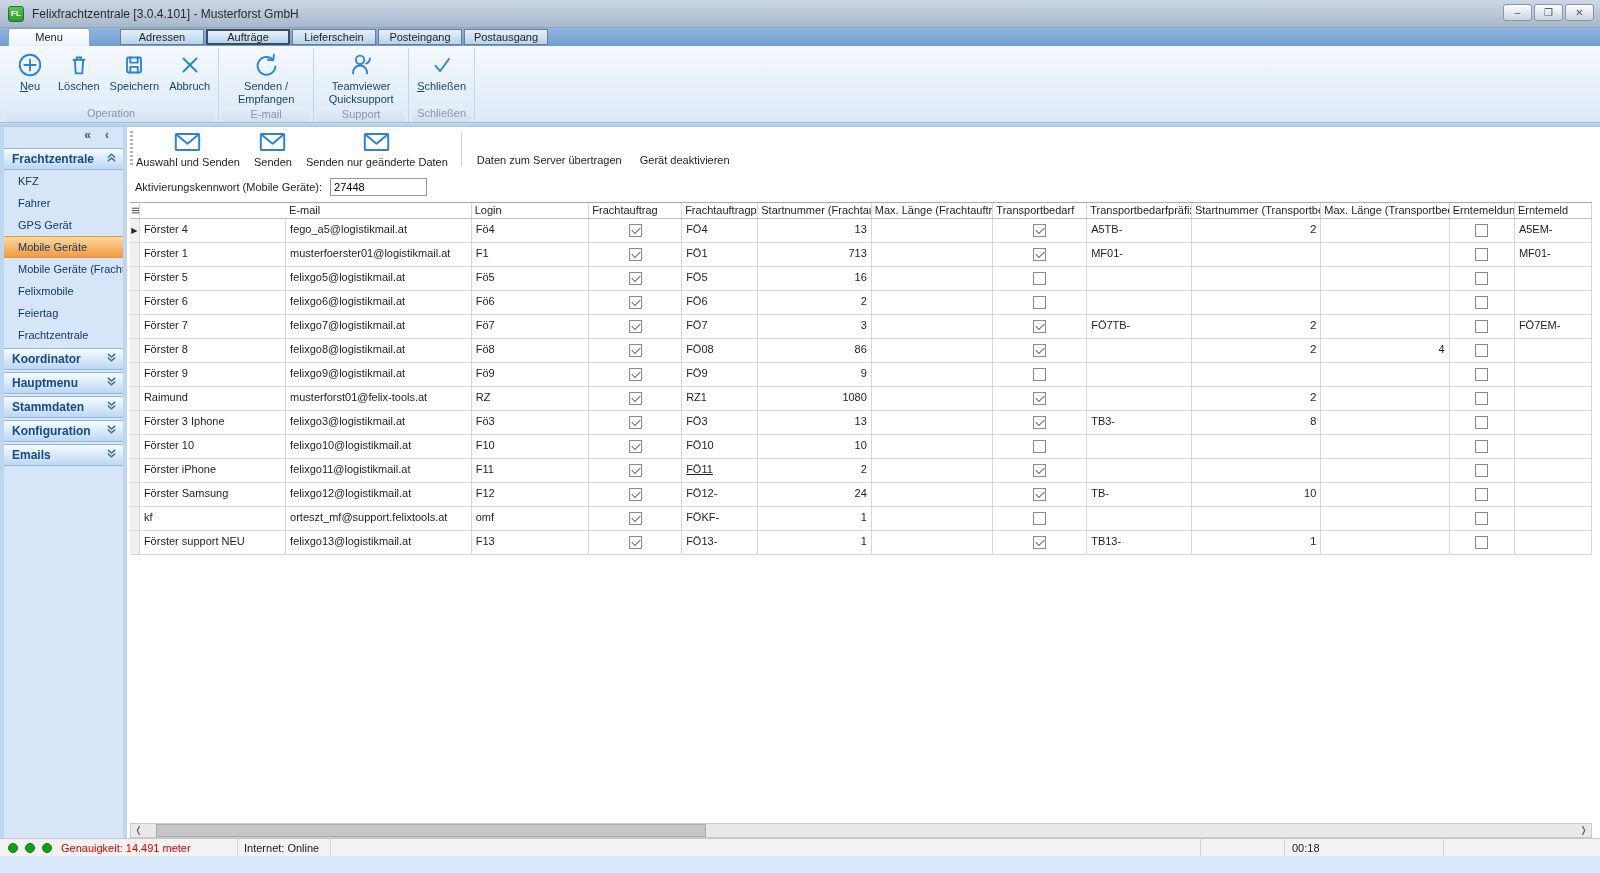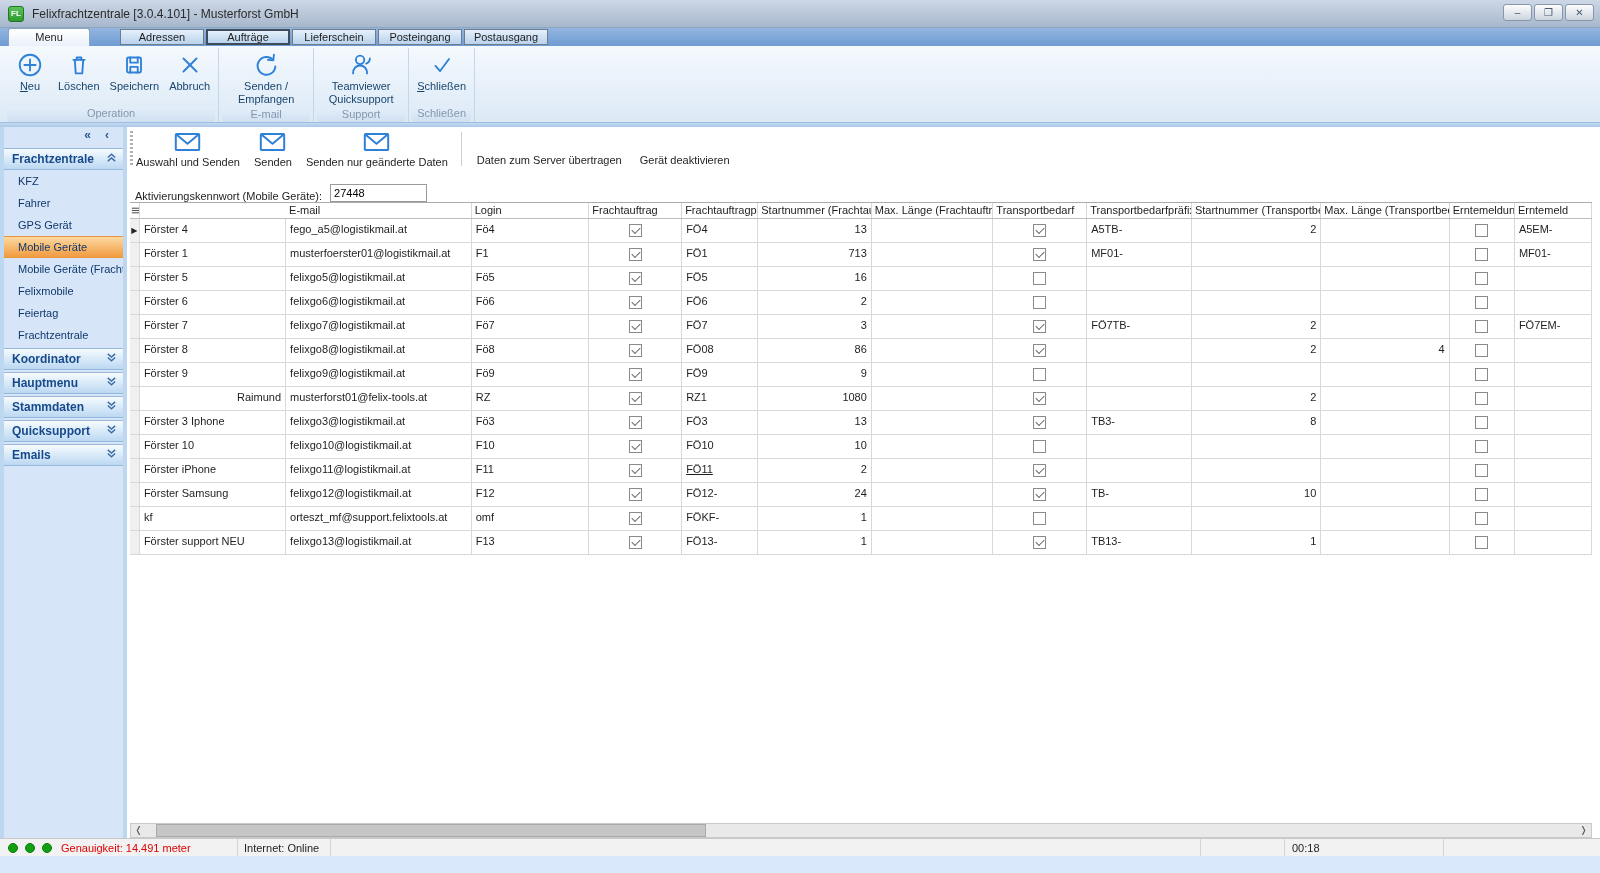--- a/index.html
+++ b/index.html
@@ -60,21 +60,21 @@
   
   .content { flex:1; background:#ffffff; display:flex; flex-direction:column; }
   .toolbar { height:45px; display:flex; align-items:flex-end; padding:2px 0 3px 2px; position:relative; }
   .toolbar-handle { position:absolute; left:3px; top:4px; bottom:6px; width:3px;
         background:repeating-linear-gradient(#b0b0b0 0 2px, transparent 2px 4px); }
   .mail-btn { display:flex; flex-direction:column; align-items:center; padding:1px 7px; }
   .mail-btn svg { width:27px; height:20px; stroke:#2f81d8; fill:#fff; stroke-width:2.2; stroke-linejoin:round; }
   .mail-btn .lbl { font-size:11px; margin-top:2px; }
   .toolbar-sep { width:1px; background:#cfcfcf; align-self:stretch; margin:3px 6px; }
   .text-btn { font-size:11px; padding:0 9px 3px 9px; }
-  .activation-row { height:30px; display:flex; align-items:flex-end; padding-left:8px; }
+  .activation-row { height:30px; display:flex; align-items:center; padding-left:8px; }
   .activation-row label { font-size:11px; margin-right:8px; }
   .activation-row input { width:97px; height:18px; border:1px solid #9a9a9a; font-family:inherit; font-size:11px; padding:0 3px; }
 
   
   .grid { margin-left:3px; width:1462px; overflow:hidden; border-top:1px solid #ababab; }
   .grid-head { display:flex; height:16px; border-bottom:1px solid #bdbdbd; background:#fff; }
   .gh-cell { border-right:1px solid #d8d8d8; padding:1px 3px; font-size:11px; white-space:nowrap; overflow:hidden; }
   .grid-row { display:flex; height:24px; border-bottom:1px solid #d8d8d8; background:#fff; }
   .g-cell { border-right:1px solid #d8d8d8; padding:4px 4px 0 4px; font-size:11px; white-space:nowrap; overflow:hidden; }
   .g-cell.num { text-align:right; }
@@ -253,21 +253,21 @@
             </svg></span>
         </div>
         <div class="nav-group-header">
           <span>Stammdaten</span>
           <span class="chev"><svg viewBox="0 0 12 12">
               <polyline points="2,2 6,5.5 10,2"></polyline>
               <polyline points="2,6 6,9.5 10,6"></polyline>
             </svg></span>
         </div>
         <div class="nav-group-header">
-          <span>Quicksupport</span>
+          <span>Konfiguration</span>
           <span class="chev"><svg viewBox="0 0 12 12">
               <polyline points="2,2 6,5.5 10,2"></polyline>
               <polyline points="2,6 6,9.5 10,6"></polyline>
             </svg></span>
         </div>
         <div class="nav-group-header">
           <span>Emails</span>
           <span class="chev"><svg viewBox="0 0 12 12">
               <polyline points="2,2 6,5.5 10,2"></polyline>
               <polyline points="2,6 6,9.5 10,6"></polyline>
@@ -483,21 +483,21 @@
             <div class="g-cell" style="width: 106px;"></div>
             <div class="g-cell num" style="width: 131px;"></div>
             <div class="g-cell num" style="width: 130px;"></div>
             <div class="g-cell chk" style="width: 66px;">
               <span class="cbx"></span>
             </div>
             <div class="g-cell" style="width: 78px;"></div>
           </div>
           <div class="grid-row">
             <div class="g-sel"></div>
-            <div class="g-cell" style="width: 148px; text-align: right;">Raimund</div>
+            <div class="g-cell" style="width: 148px;">Raimund</div>
             <div class="g-cell" style="width: 188px;">musterforst01@felix-tools.at</div>
             <div class="g-cell" style="width: 119px;">RZ</div>
             <div class="g-cell chk" style="width: 94px;">
               <span class="cbx checked"></span>
             </div>
             <div class="g-cell" style="width: 77px;">RZ1</div>
             <div class="g-cell num" style="width: 115px;">1080</div>
             <div class="g-cell num" style="width: 123px;"></div>
             <div class="g-cell chk" style="width: 95px;">
               <span class="cbx checked"></span>

